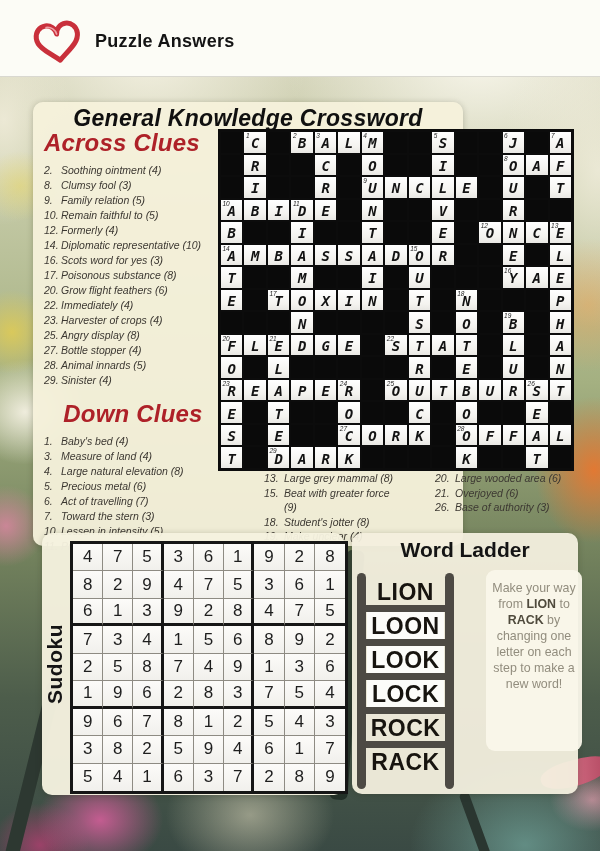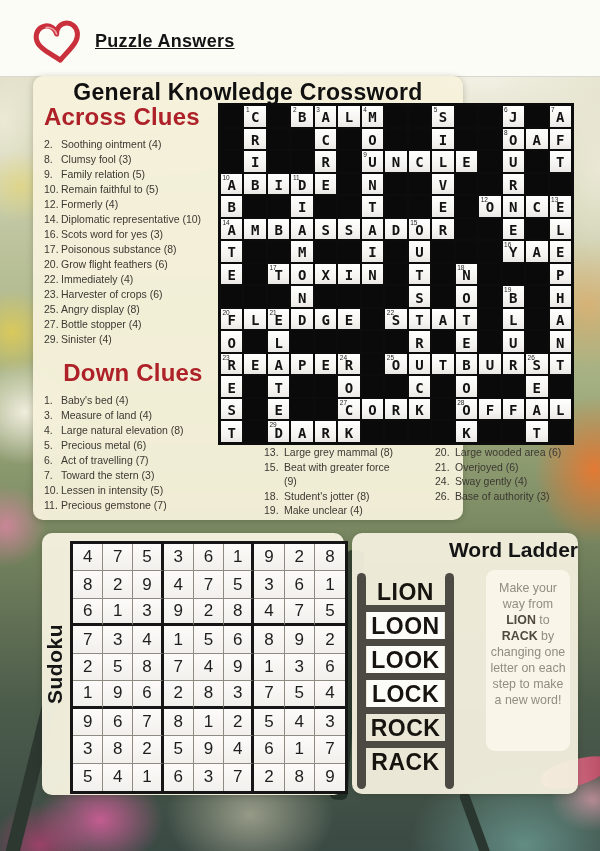--- a/index.html
+++ b/index.html
@@ -29,28 +29,28 @@
   .stem1{left:338px;top:550px;width:18px;height:250px;background:linear-gradient(#374436,#223028);transform:rotate(4deg);}
   .stem2{left:26px;top:680px;width:14px;height:180px;background:#2d3831;transform:rotate(14deg);}
   .stem3{left:470px;top:790px;width:10px;height:70px;background:#2a3630;transform:rotate(-20deg);}
   .petal{position:absolute;left:540px;top:760px;width:70px;height:26px;border-radius:50% 40% 60% 50%;
          background:linear-gradient(100deg,#e9899d,#b1465f);transform:rotate(-14deg);}
 
   
   .header{position:absolute;left:0;top:0;width:600px;height:76px;background:#fcfcf6;
           border-bottom:1px solid #d9d8d0;}
   .header-title{position:absolute;left:95px;top:0;height:76px;line-height:82px;
-          font-size:18px;font-weight:bold;color:#141414;letter-spacing:.3px;text-decoration:underline;}
+          font-size:18px;font-weight:bold;color:#141414;letter-spacing:.3px;}
   .heart{position:absolute;left:30px;top:16px;width:56px;height:56px;transform:rotate(-8deg);}
 
   
   .panel{position:absolute;border-radius:10px;box-shadow:0 1px 6px rgba(40,40,20,.25);}
 
   
-  .main-panel{left:33px;top:76px;width:430px;height:444px;background:rgba(246,241,219,.95);}
+  .main-panel{left:33px;top:102px;width:430px;height:444px;background:rgba(246,241,219,.95);font-style:italic;}
   .xw-title{position:absolute;top:3px;left:0;width:100%;text-align:center;
             font-size:23px;font-weight:bold;color:#101010;letter-spacing:.3px;}
   .clues{position:absolute;left:11px;top:27px;width:178px;}
   .clues-heading{margin:0 0 6px 0;font-size:24px;font-weight:bold;color:#ae2128;letter-spacing:.2px;}
   .clues-heading.down{margin-top:12px;text-align:center;}
   .clue-row{display:flex;line-height:15px;font-size:10.5px;color:#3c3832;}
   .clue-row .clue-num{width:17px;flex:0 0 17px;}
   .clue-row .clue-text{flex:1;}
   .xtra{position:absolute;top:369px;width:180px;}
   .xtra .clue-row{line-height:14.5px;margin-left:46px;}
@@ -81,31 +81,31 @@
             border-right:1px solid #8e8b83;border-bottom:1px solid #8e8b83;
             font-size:17px;color:#1e1e1e;
             background:linear-gradient(180deg,#fcfbf9 0%,#f1f0ec 100%);}
   .sud-cell:nth-child(9n){border-right:none;}
   .sud-cell:nth-child(n+73){border-bottom:none;}
   .sud-cell.thick-r{border-right:3px solid #161616;}
   .sud-cell.thick-b{border-bottom:3px solid #161616;}
 
   
   .ladder-panel{left:352px;top:533px;width:226px;height:261px;background:rgba(243,239,222,.95);}
-  .wl-title{position:absolute;top:5px;left:0;width:100%;text-align:right;
+  .wl-title{position:absolute;top:5px;left:0;width:100%;text-align:center;
             font-size:21px;font-weight:bold;color:#141414;}
   .ladder{position:absolute;left:5px;top:40px;width:97px;height:216px;}
   .rail{position:absolute;top:0;width:9px;height:100%;border-radius:4.5px;background:#4d4a44;}
   .rail.left{left:0;} .rail.right{right:0;}
   .ladder-words{position:relative;margin:0 10px;padding-top:5px;}
   .wl-word{height:27px;line-height:28px;text-align:center;font-size:23px;font-weight:bold;
            letter-spacing:.5px;color:#17140f;}
   .wl-word.boxed{background:rgba(255,255,255,.85);}
   .wl-rung{height:7px;margin:0 -10px;border-radius:3px;background:#4d4a44;}
-  .wl-instructions{position:absolute;left:134px;top:37px;width:84px;height:181px;
+  .wl-instructions{position:absolute;left:134px;top:37px;width:96px;height:181px;
            background:rgba(250,247,234,.95);border-radius:9px;box-sizing:border-box;
            padding:10px 4px;text-align:center;font-size:12.4px;line-height:16px;color:#928d7e;}
   .wl-bold{font-weight:bold;color:#4f4a3c;}
 </style>
 </head>
 <body>
 
 <div class="bg"></div>
 <div class="stem stem1"></div>
 <div class="stem stem2"></div>
@@ -161,29 +161,33 @@
         <div class="clue-row">
           <span class="clue-num">20.</span>
           <span class="clue-text">Grow flight feathers (6)</span>
         </div>
         <div class="clue-row">
           <span class="clue-num">22.</span>
           <span class="clue-text">Immediately (4)</span>
         </div>
         <div class="clue-row">
           <span class="clue-num">23.</span>
-          <span class="clue-text">Harvester of crops (6)</span>
+          <span class="clue-text">Harvester of crops (4)</span>
         </div>
         <div class="clue-row">
           <span class="clue-num">25.</span>
           <span class="clue-text">Angry display (8)</span>
         </div>
         <div class="clue-row">
           <span class="clue-num">27.</span>
           <span class="clue-text">Bottle stopper (4)</span>
+        </div>
+        <div class="clue-row">
+          <span class="clue-num">28.</span>
+          <span class="clue-text">Animal innards (5)</span>
         </div>
         <div class="clue-row">
           <span class="clue-num">29.</span>
           <span class="clue-text">Sinister (4)</span>
         </div>
       </div>
     <h3 class="clues-heading down">Down Clues</h3>
     <div>
         <div class="clue-row">
           <span class="clue-num">1.</span>
@@ -754,24 +758,20 @@
       </div>
     </div>
   <div class="xtra xtra2">
       <div class="clue-row">
         <span class="clue-num">20.</span>
         <span class="clue-text">Large wooded area (6)</span>
       </div>
       <div class="clue-row">
         <span class="clue-num">21.</span>
         <span class="clue-text">Overjoyed (6)</span>
-      </div>
-      <div class="clue-row">
-        <span class="clue-num">24.</span>
-        <span class="clue-text">Sway gently (4)</span>
       </div>
       <div class="clue-row">
         <span class="clue-num">26.</span>
         <span class="clue-text">Base of authority (3)</span>
       </div>
     </div>
 </div>
 
 <div class="panel sudoku-panel">
   <div class="sud-label">Sudoku</div>

